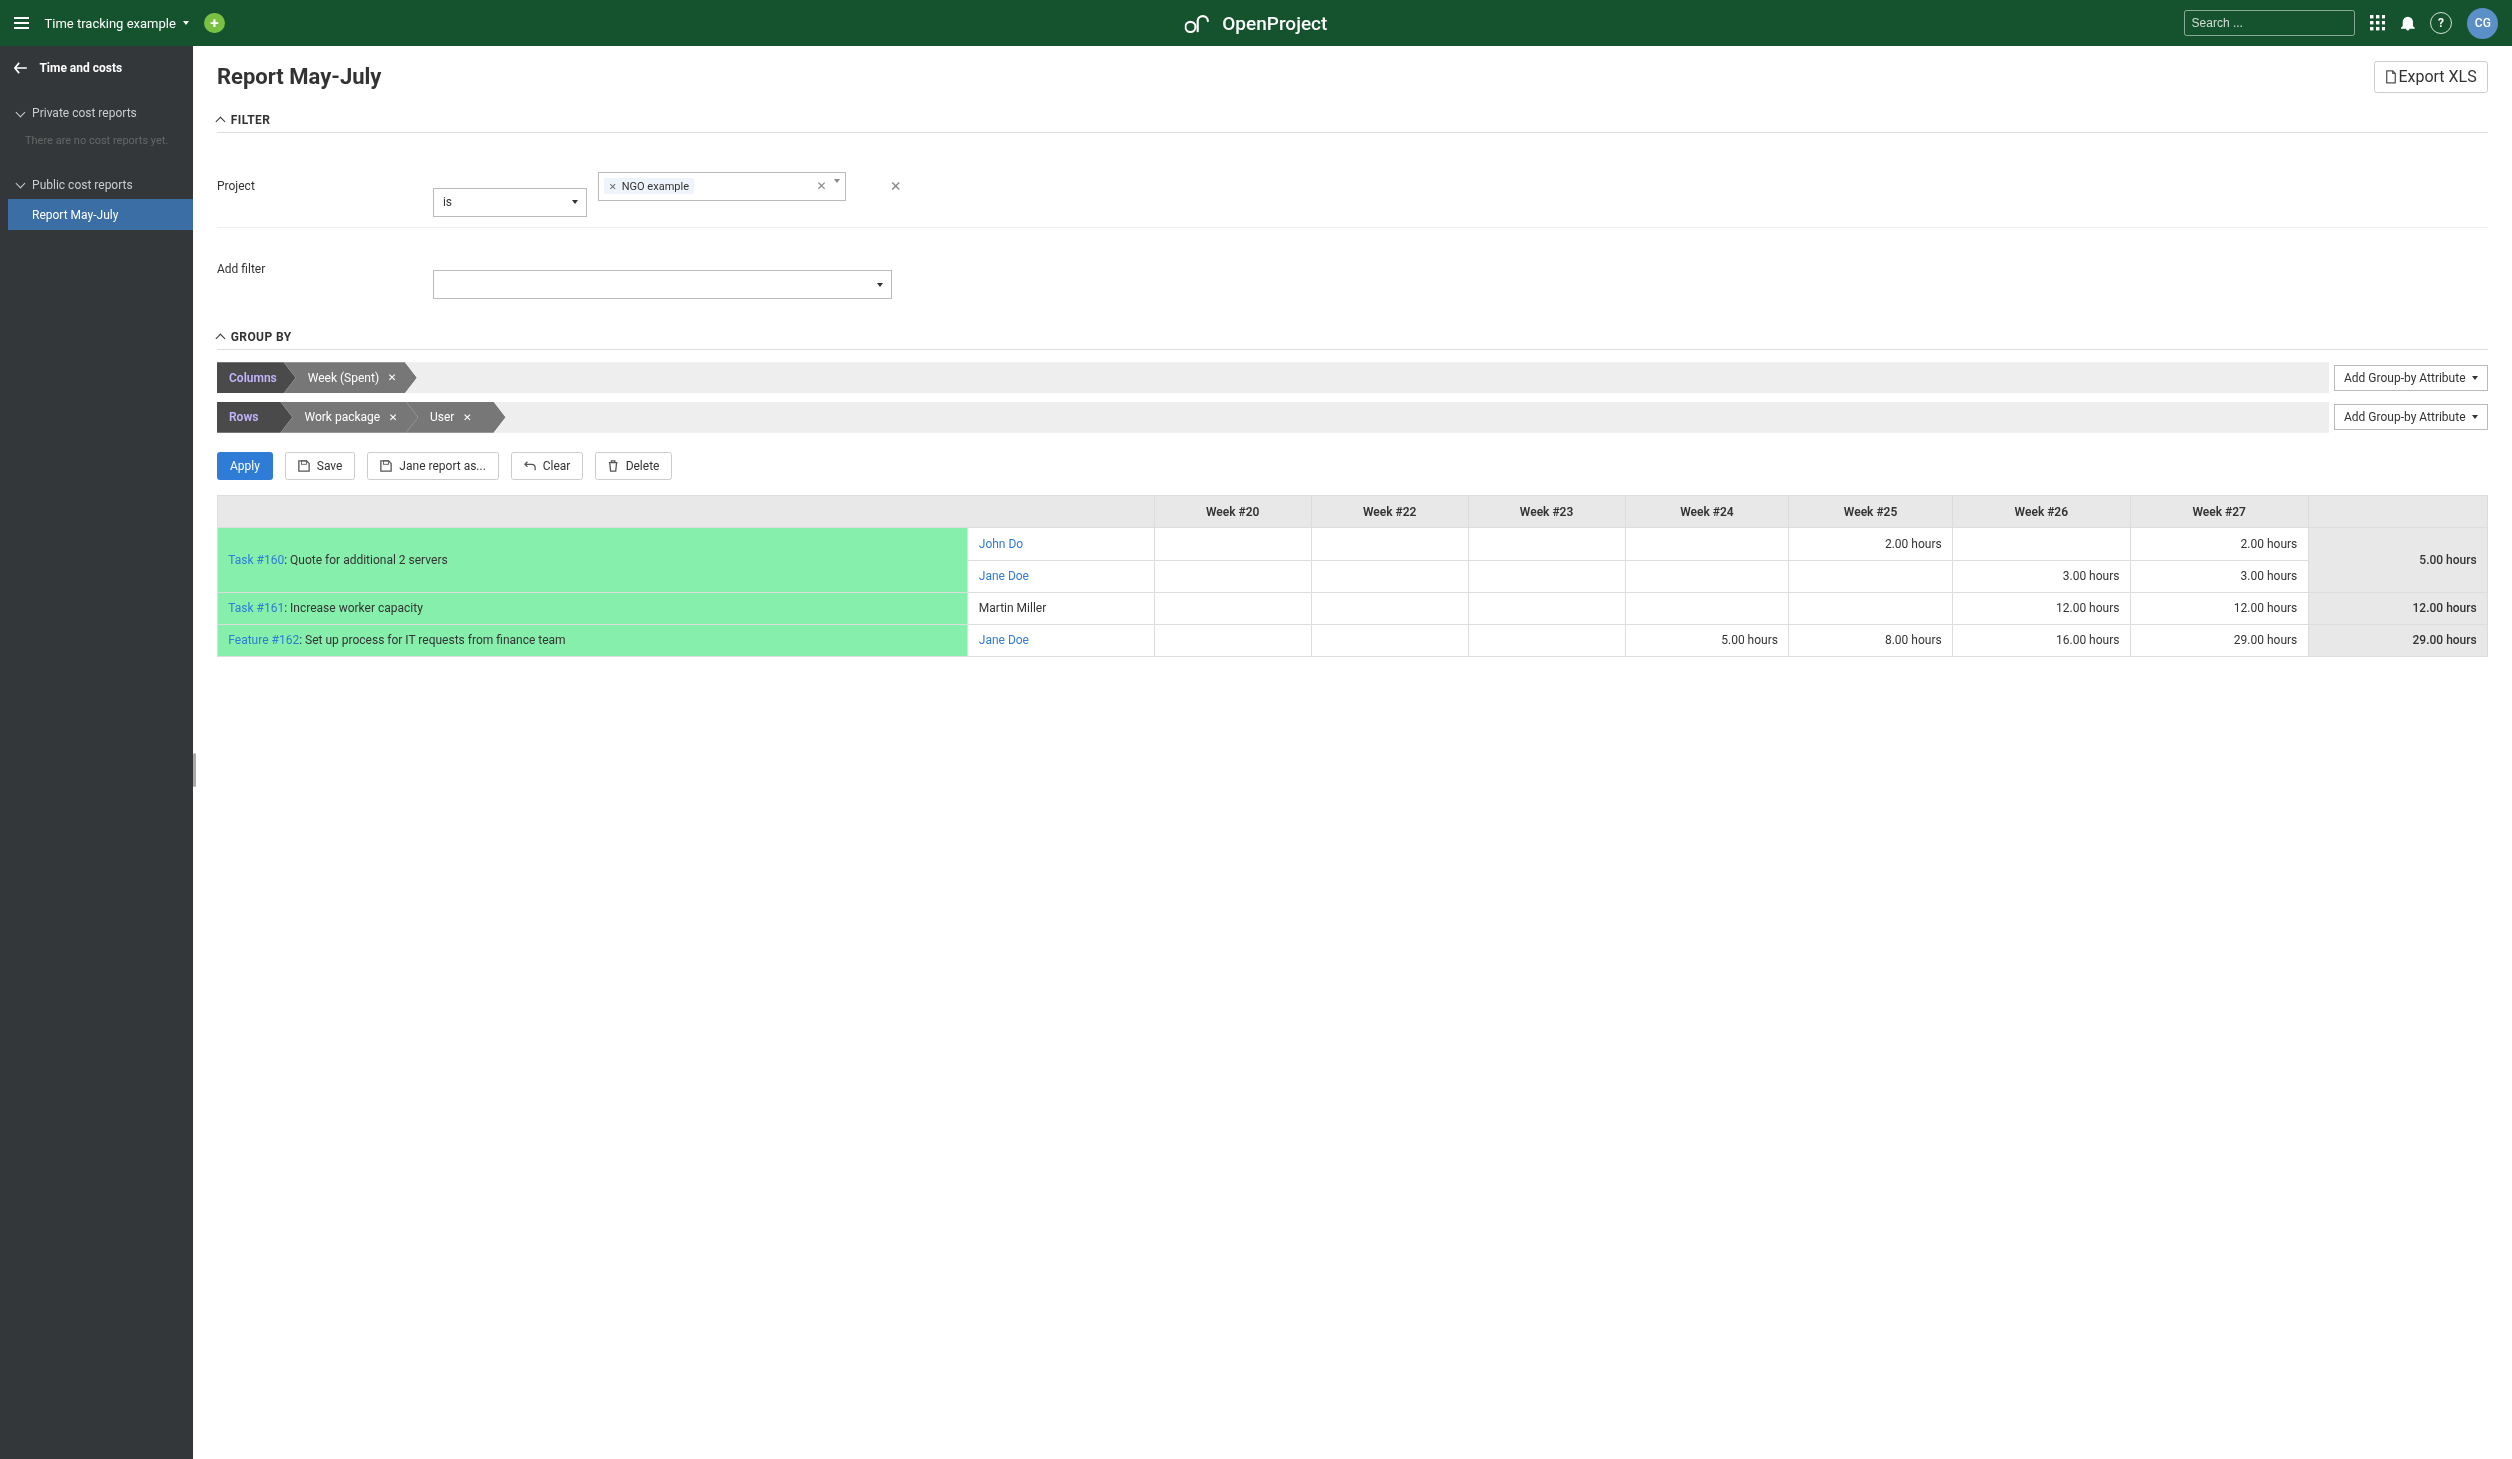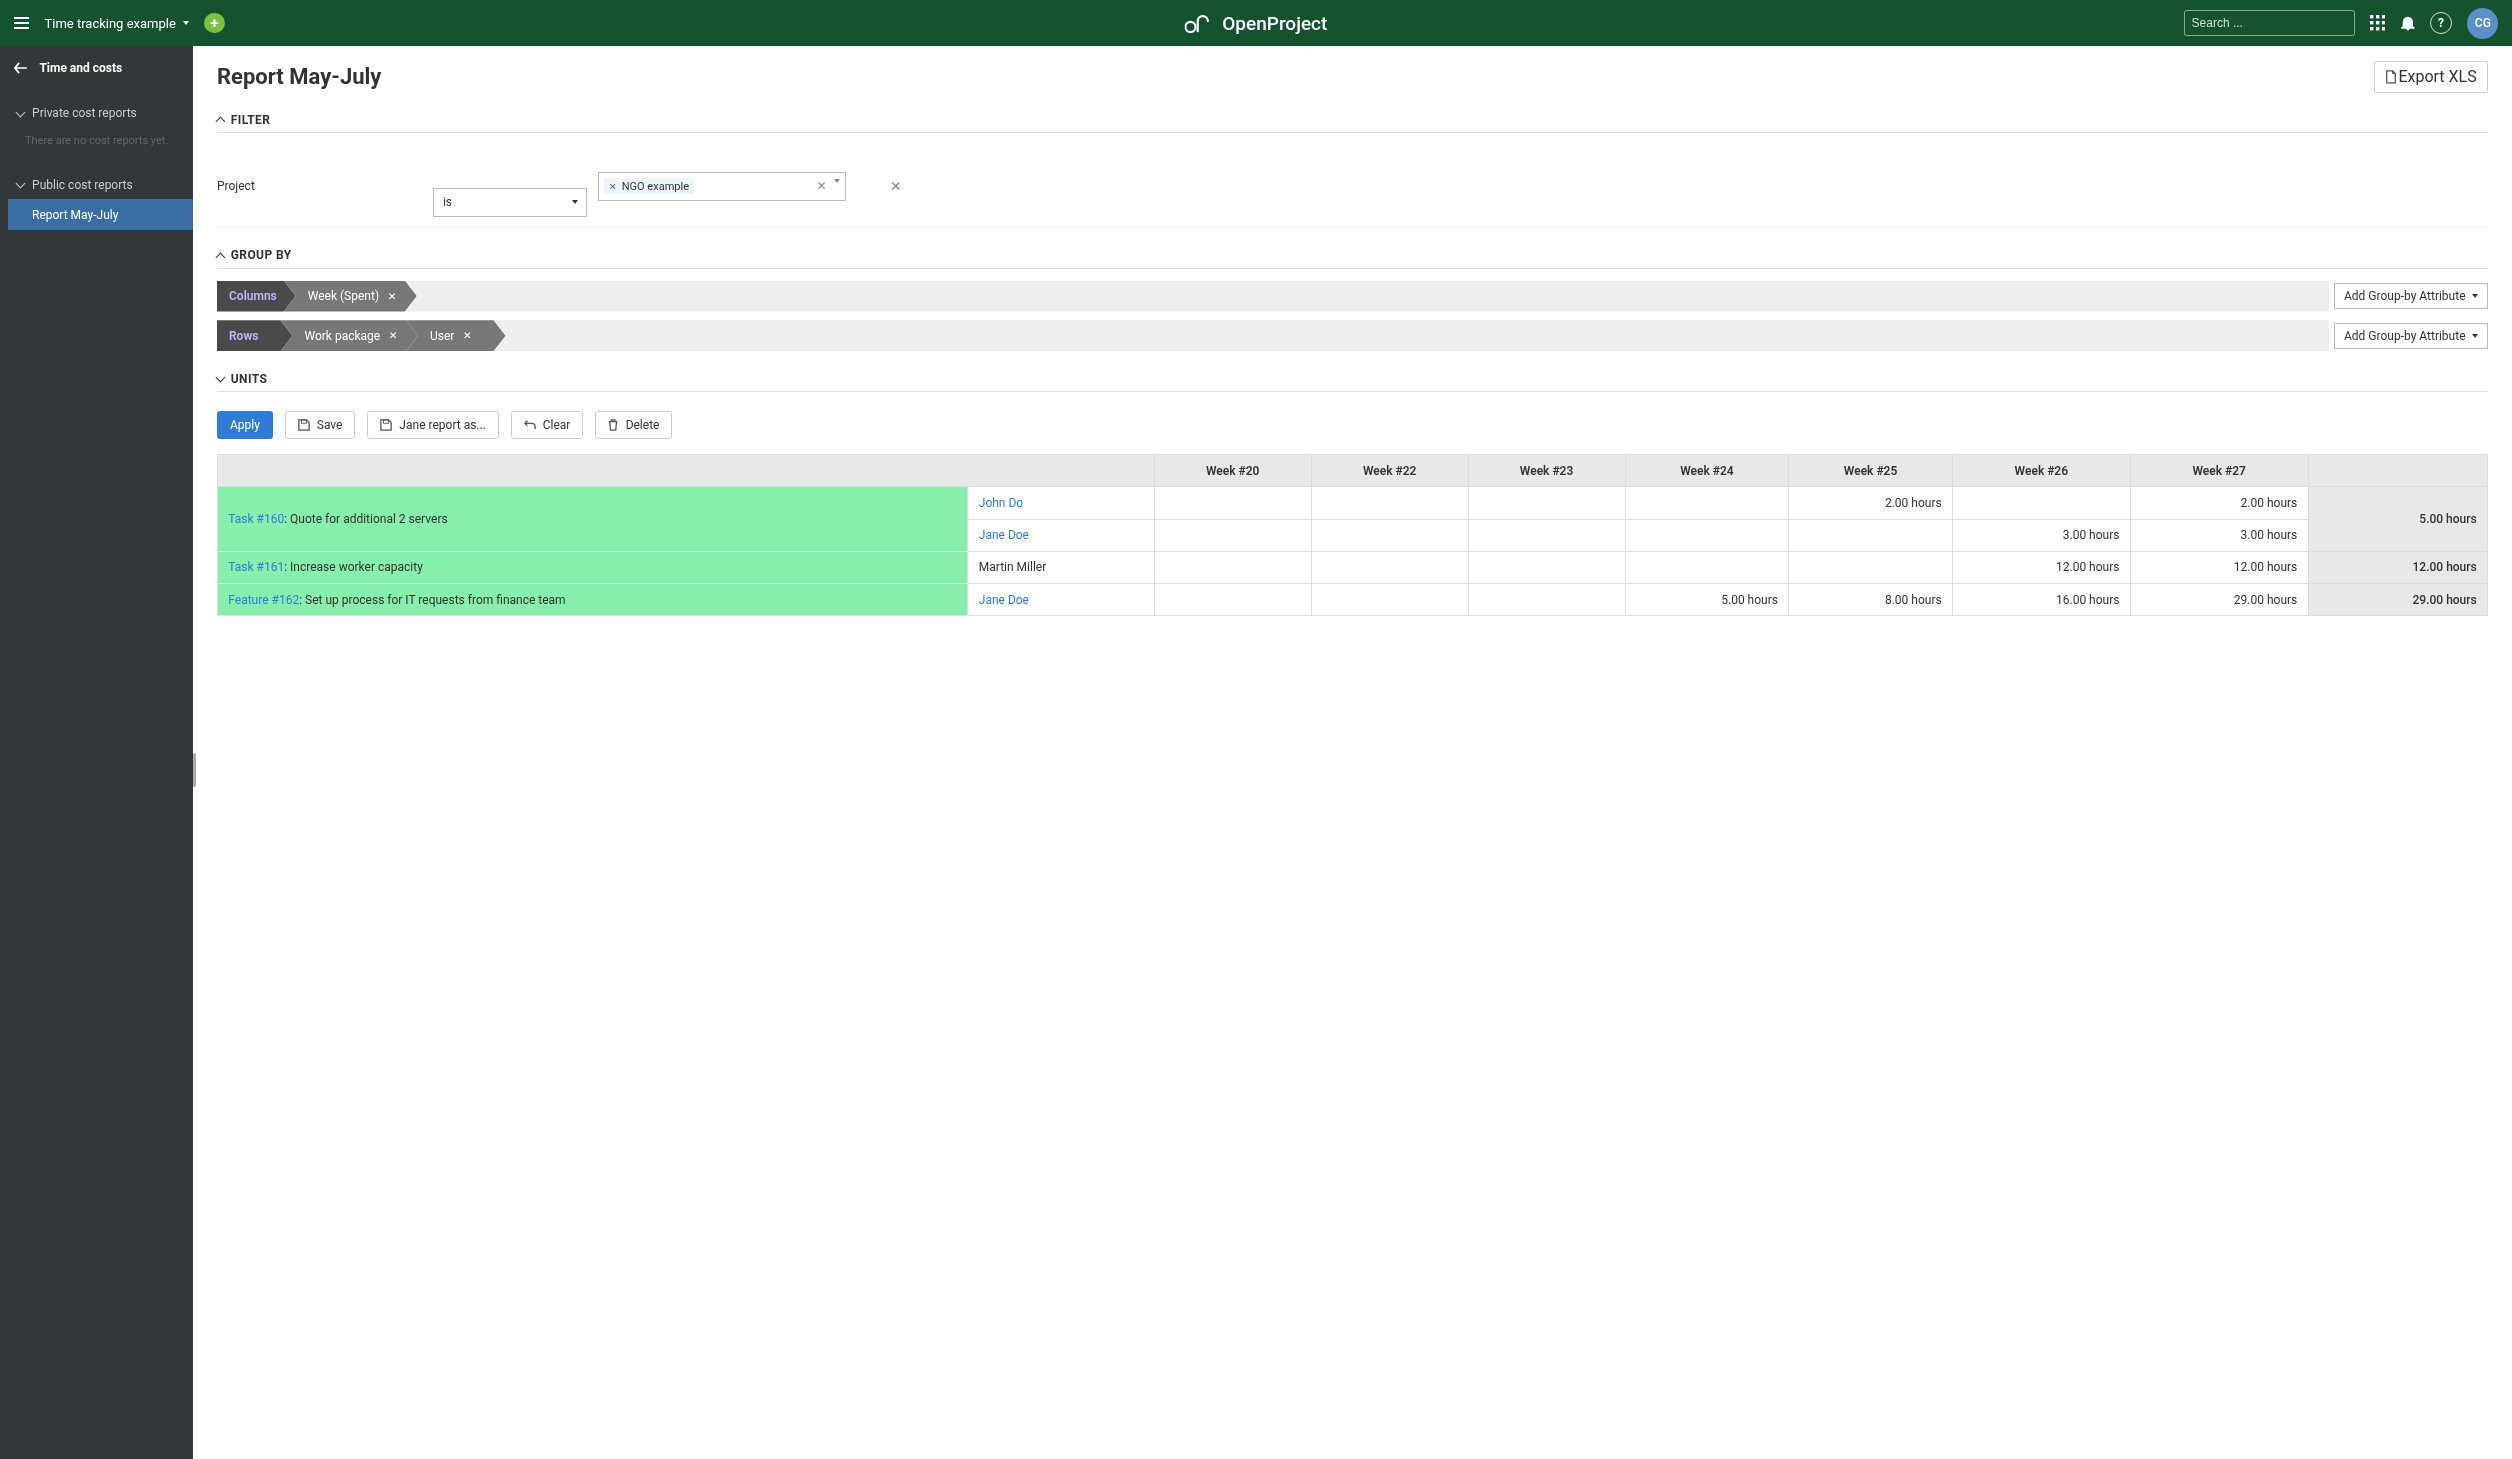--- a/index.html
+++ b/index.html
@@ -183,20 +183,27 @@
           <span class="chip-x">✕</span>
           <span>NGO example</span>
         </div>
         <div class="ms-right">
           <span>✕</span>
           <span class="caret-down" style="border-top-color:#888"></span>
         </div>
       </div>
       <span class="filter-remove">✕</span>
     </div>
+    <div class="filter-row" style="border-bottom:none">
+      <div class="filter-label">Add filter</div>
+      <div class="select-box w530">
+        <span></span>
+        <span class="caret-down" style="border-top-color:#333"></span>
+      </div>
+    </div>
 
     <div class="section-header" style="margin-top:20.6px">
       <span class="chevron-up"></span>
       <span>GROUP BY</span>
     </div>
     <div class="group-row">
       <div class="group-label">Columns</div>
       <div class="group-chip">
         <span>Week (Spent)</span>
         <span class="group-chip-x">✕</span>
@@ -217,24 +224,20 @@
         <span>User</span>
         <span class="group-chip-x">✕</span>
       </div>
       <div class="group-track"></div>
       <div class="group-add">
         <span>Add Group-by Attribute</span>
         <span class="caret-down" style="border-top-color:#333"></span>
       </div>
     </div>
 
-    <div class="section-header" style="margin-top:20.6px">
-      <span class="chevron-down-sm"></span>
-      <span>UNITS</span>
-    </div>
 
     <div class="action-bar">
       <div class="btn primary">Apply</div>
       <div class="btn">
         <svg width="12" height="12" viewBox="0 0 14 14" fill="#555">
             <path d="M1 1h9l3 3v9H1z" fill="none" stroke="#555" stroke-width="1.5"></path>
             <rect x="4" y="1" width="6" height="4" fill="none" stroke="#555"></rect>
           </svg>
         <span>Save</span>
       </div>

